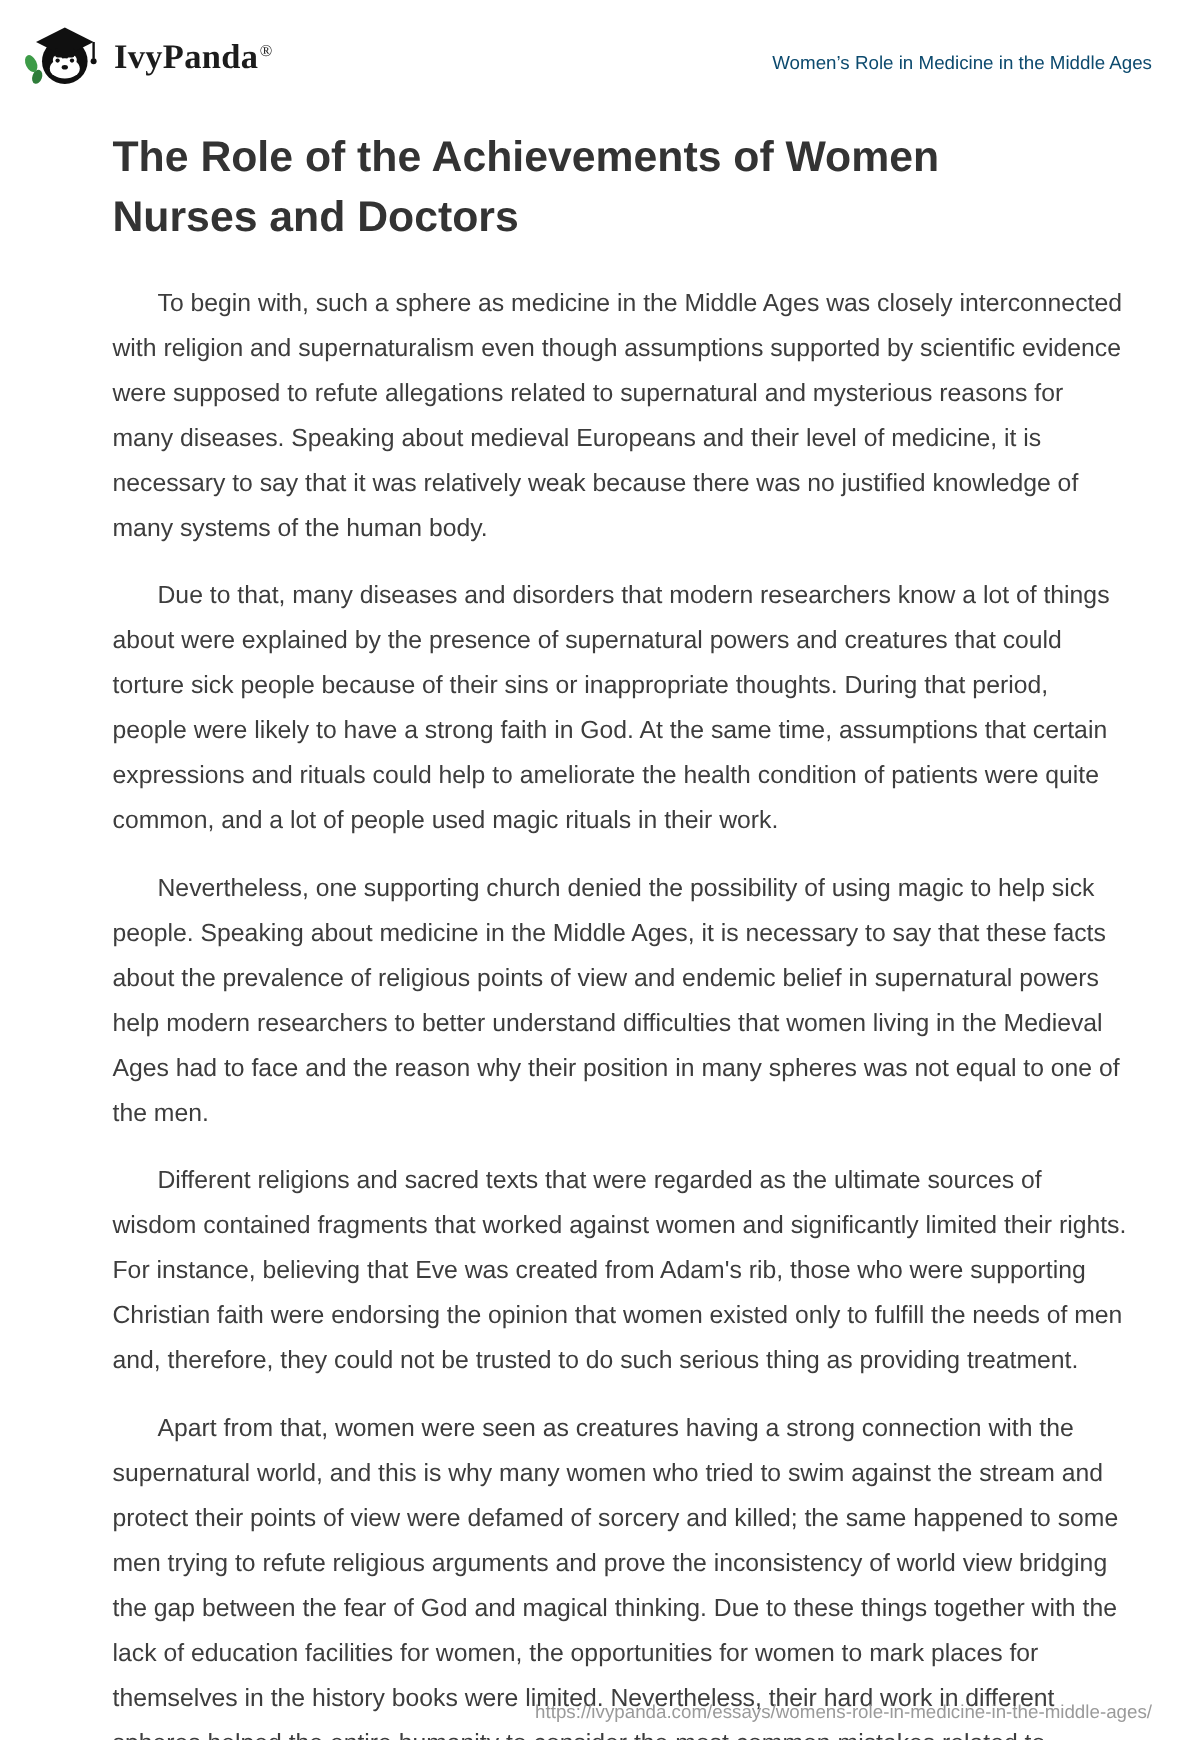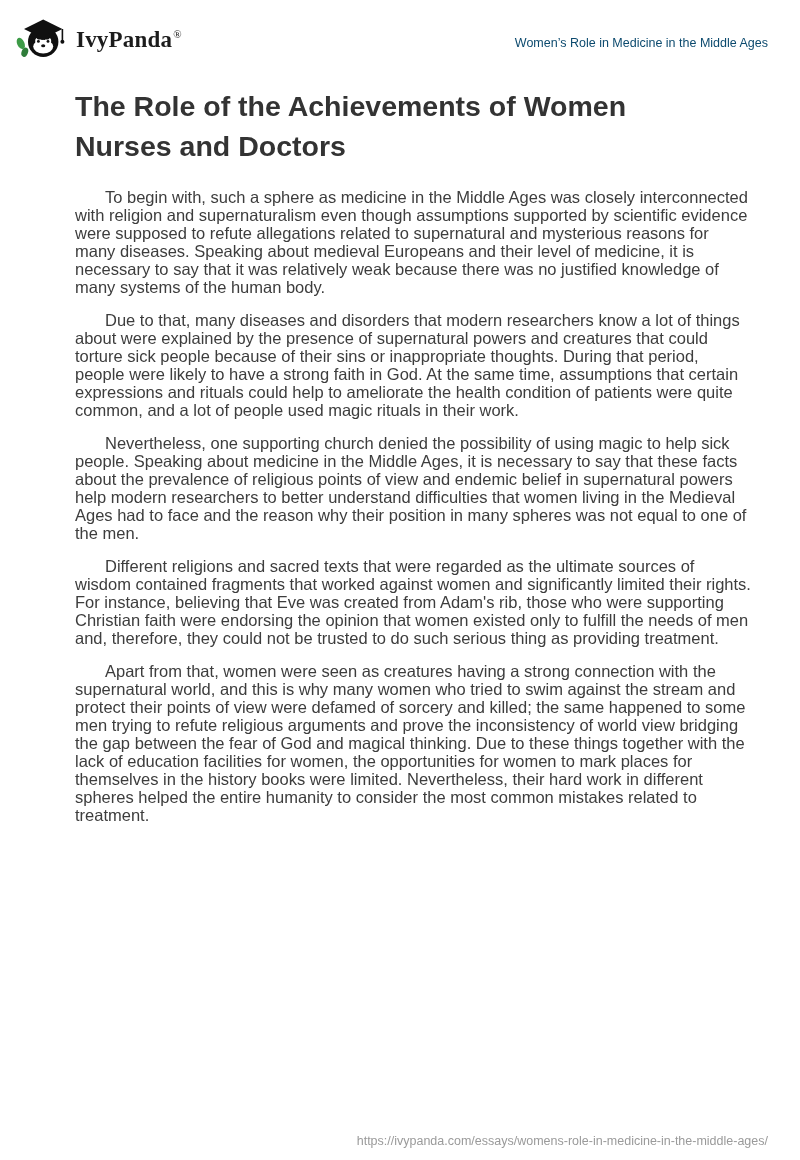--- a/index.html
+++ b/index.html
@@ -55,21 +55,21 @@
   .title {
     font-size: 28.5px;
     line-height: 40px;
     font-weight: 700;
     color: #333333;
     margin: 22px 0 22px 0;
     max-width: 600px;
   }
   .content p {
     font-size: 16.5px;
-    line-height: 18px;
+    line-height: 30px;
     color: #3d3d3d;
     margin: 0 0 15px 0;
     text-indent: 30px;
   }
   
   .footer {
     position: absolute;
     right: 32px;
     bottom: 12px;
     font-size: 12.5px;

